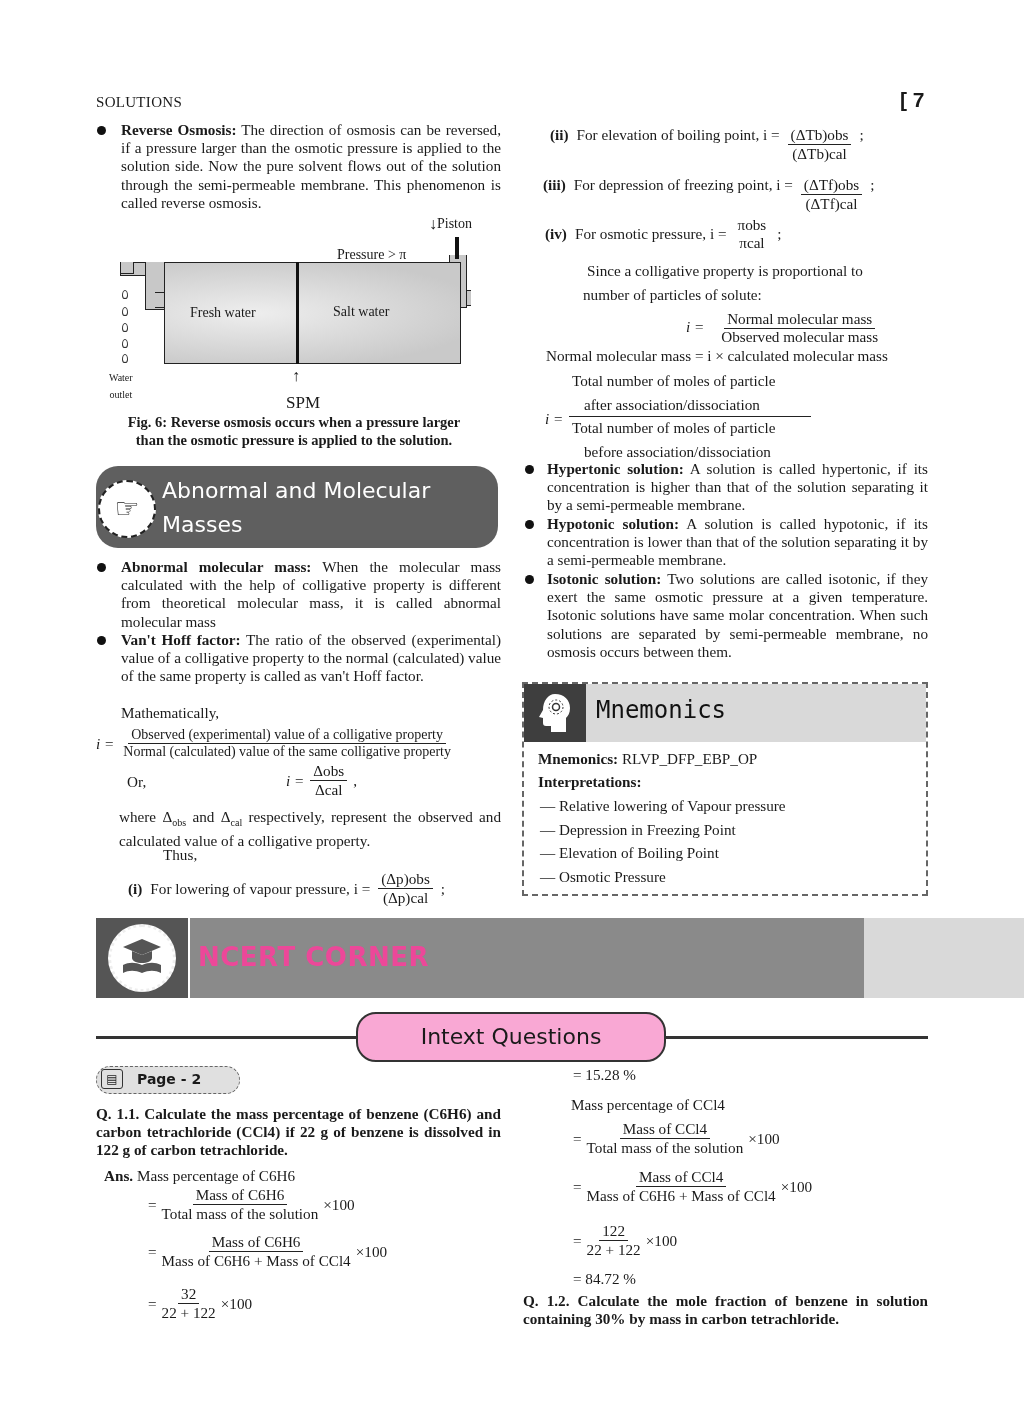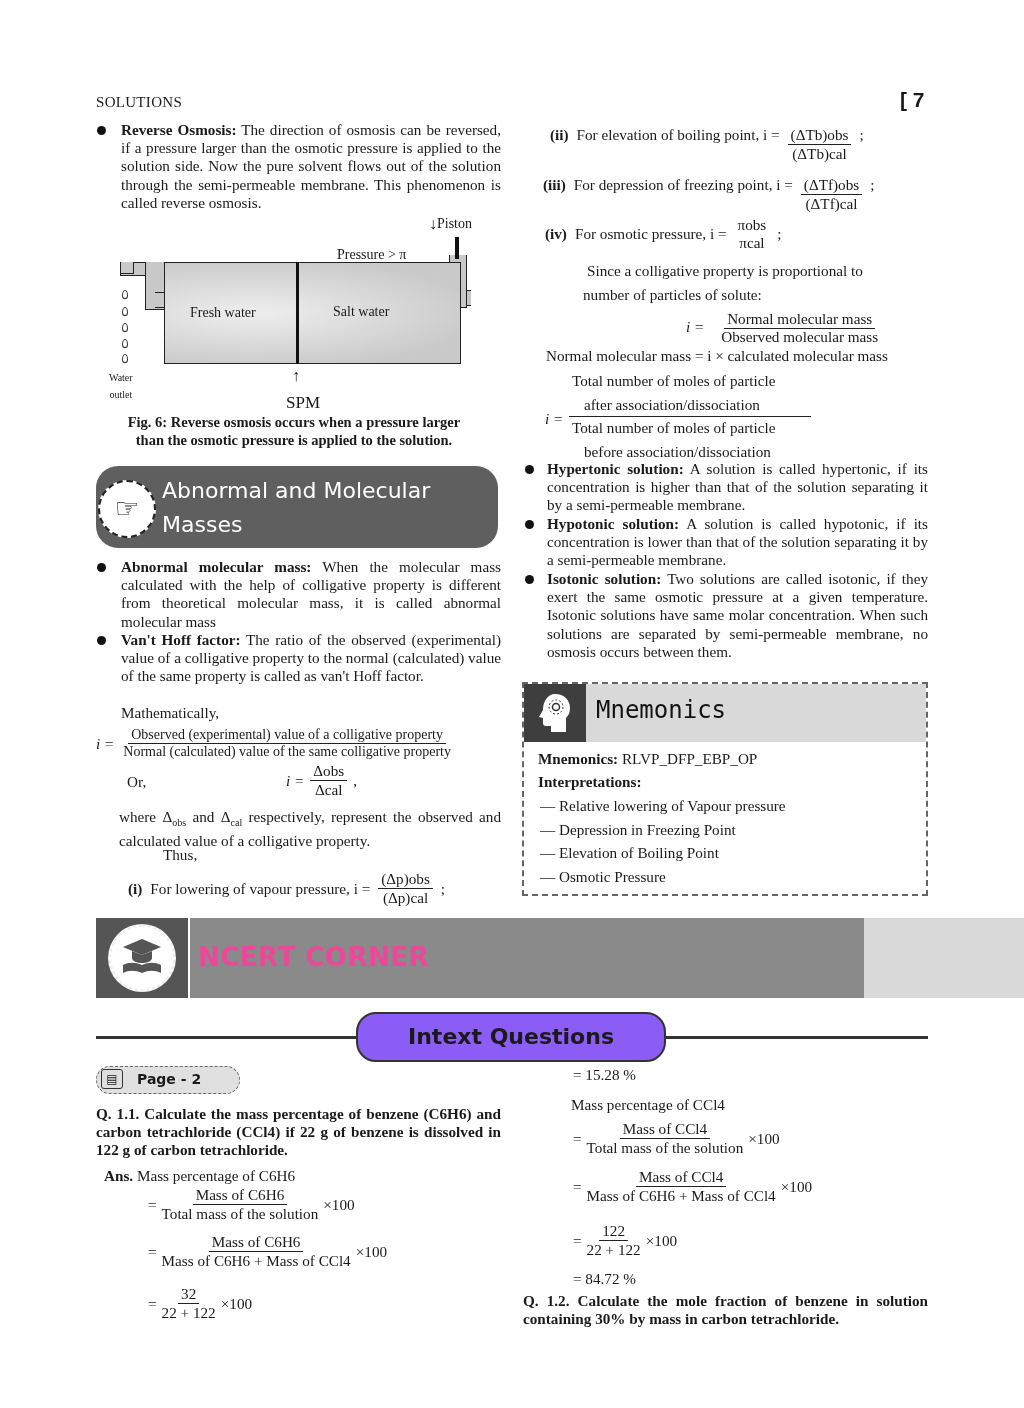--- a/index.html
+++ b/index.html
@@ -40,22 +40,22 @@
 
   .ncert { left: 96px; top: 918px; width: 832px; height: 80px; }
   .ncert .dark { position: absolute; left: 0; top: 0; width: 92px; height: 80px; background: #555; }
   .ncert .mid { position: absolute; left: 94px; top: 0; width: 674px; height: 80px; background: #8a8a8a; }
   .ncert .light { position: absolute; left: 768px; top: 0; width: 160px; height: 80px; background: #d9d9d9; }
   .ncert .title { position: absolute; left: 102px; top: 24px; font-family: "DejaVu Sans", sans-serif; font-weight: bold; font-size: 26px; color: #ec4899; letter-spacing: 0.5px; }
   .ncert-icon { position: absolute; left: 12px; top: 6px; width: 68px; height: 68px; border-radius: 50%; background: #fff;
                 border: 3px dotted #eee; display:flex; align-items:center; justify-content:center; }
 
   .hr-line { position: absolute; height: 3px; background: #333; }
-  .intext { left: 356px; top: 1012px; width: 310px; height: 50px; border: 2px solid #333; border-radius: 20px; background: #8b5cf6;
-            text-align: center; font-family: "DejaVu Sans", sans-serif; font-weight: bold; font-size: 22px; line-height: 46px; }
+  .intext { left: 356px; top: 1012px; width: 310px; height: 50px; border: 2px solid #333; border-radius: 20px; background: #f9a8d4;
+            text-align: center; font-family: "DejaVu Sans", sans-serif; font-weight: normal; font-size: 22px; line-height: 46px; }
   .pagetag { left: 96px; top: 1066px; width: 144px; height: 28px; border: 1.5px dashed #666; border-radius: 14px; background: #e0e0e0;
              font-family: "DejaVu Sans", sans-serif; font-weight: bold; font-size: 14px; line-height: 25px; padding-left: 40px; }
   .book-icon { position: absolute; left: 4px; top: 2px; width: 22px; height: 20px; border: 1.5px solid #333; border-radius: 3px; font-size: 12px; text-align:center; line-height: 18px; }
 </style>
 </head>
 <body>
 
 <div class="abs runhead">SOLUTIONS</div>
 <div class="abs pageno">[ 7</div>
 

